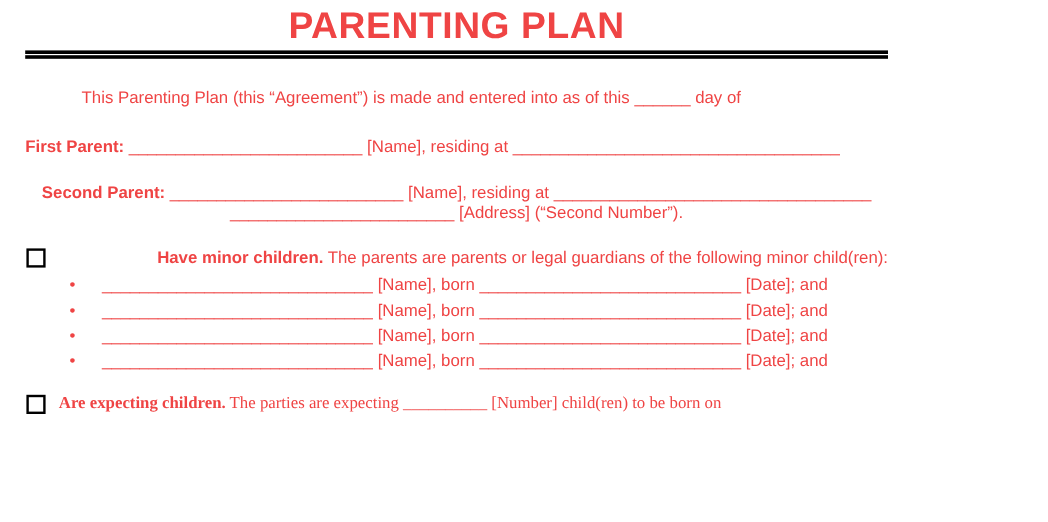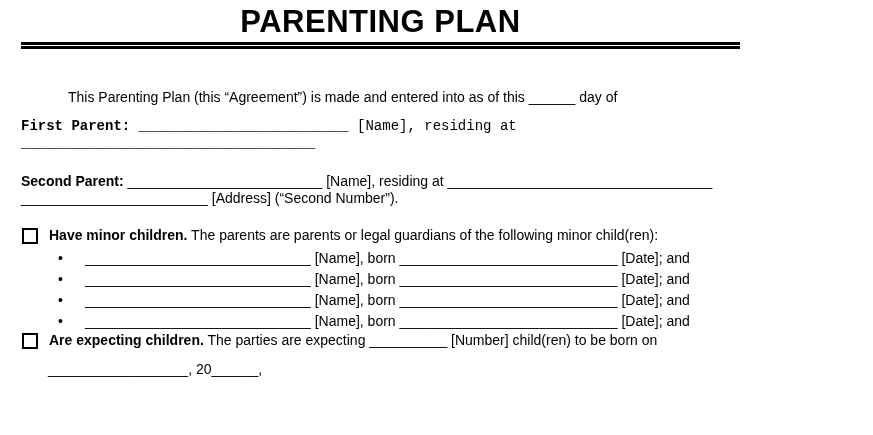--- a/index.html
+++ b/index.html
@@ -1,21 +1,21 @@
 <!DOCTYPE html>
 <html><head>
 <meta charset="utf-8">
 <style>
   html, body { margin: 0; padding: 0; background: #ffffff; }
   .page {
     position: relative;
     width: 873px;
     height: 435px;
     background: #ffffff;
-    color: #000000;
+    color: #ef4444;
     font-family: "Liberation Sans", "DejaVu Sans", sans-serif;
     font-size: 14px;
     line-height: 17px;
     overflow: hidden;
   }
   .content { position: absolute; left: 21px; top: 0; width: 719px; }
   .title {
     margin: 0;
     padding-top: 3px;
     text-align: center;
@@ -26,28 +26,28 @@
   }
   .rule {
     margin-top: 2px;
     height: 1px;
     border-top: 3px solid #000;
     border-bottom: 3px solid #000;
   }
   .para { margin: 0; }
   .line { display: block; }
   .indent { text-indent: 47px; }
-  .intro { margin-top: 40px; }
-  .fp { margin-top: 12px; font-family: Liberation Mono, monospace; }
-  .sp { margin-top: 21px; }
+  .intro { margin-top: 24px; }
+  .fp { margin-top: 24px; }
+  .sp { margin-top: 21px; text-align: center; }
   .whereas { margin-top: 21px; }
   .b { font-weight: 700; }
   .checkrow { display: flex; align-items: flex-start; }
-  .checkrow.first { margin-top: 20px; }
-  .checkrow.second { margin-top: 0; }
+  .checkrow.first { margin-top: 20px; text-align: right; }
+  .checkrow.second { margin-top: 17px; font-family: Liberation Serif, serif; }
   .checkbox {
     flex: 0 0 auto;
     width: 12px; height: 12px;
     border: 2px solid #000;
     background: #fff;
     margin: 1px 11px 0 1px;
     cursor: pointer;
   }
   .checktext { flex: 1 1 auto; }
   .bullets { margin-top: 4px; }
@@ -100,16 +100,15 @@
         <span class="bullet-glyph">•</span>
         <span>_____________________________ [Name], born ____________________________ [Date]; and</span>
       </div>
     </div>
 
     <div class="checkrow second">
       <span class="checkbox"></span>
       <span class="checktext"><span class="b">Are expecting children.</span><span> The parties are expecting __________ [Number] child(ren) to be born on</span></span>
     </div>
 
-    <div class="lastline">__________________, 20______,</div>
 
   </div>
 </div>
 
 </body></html>

